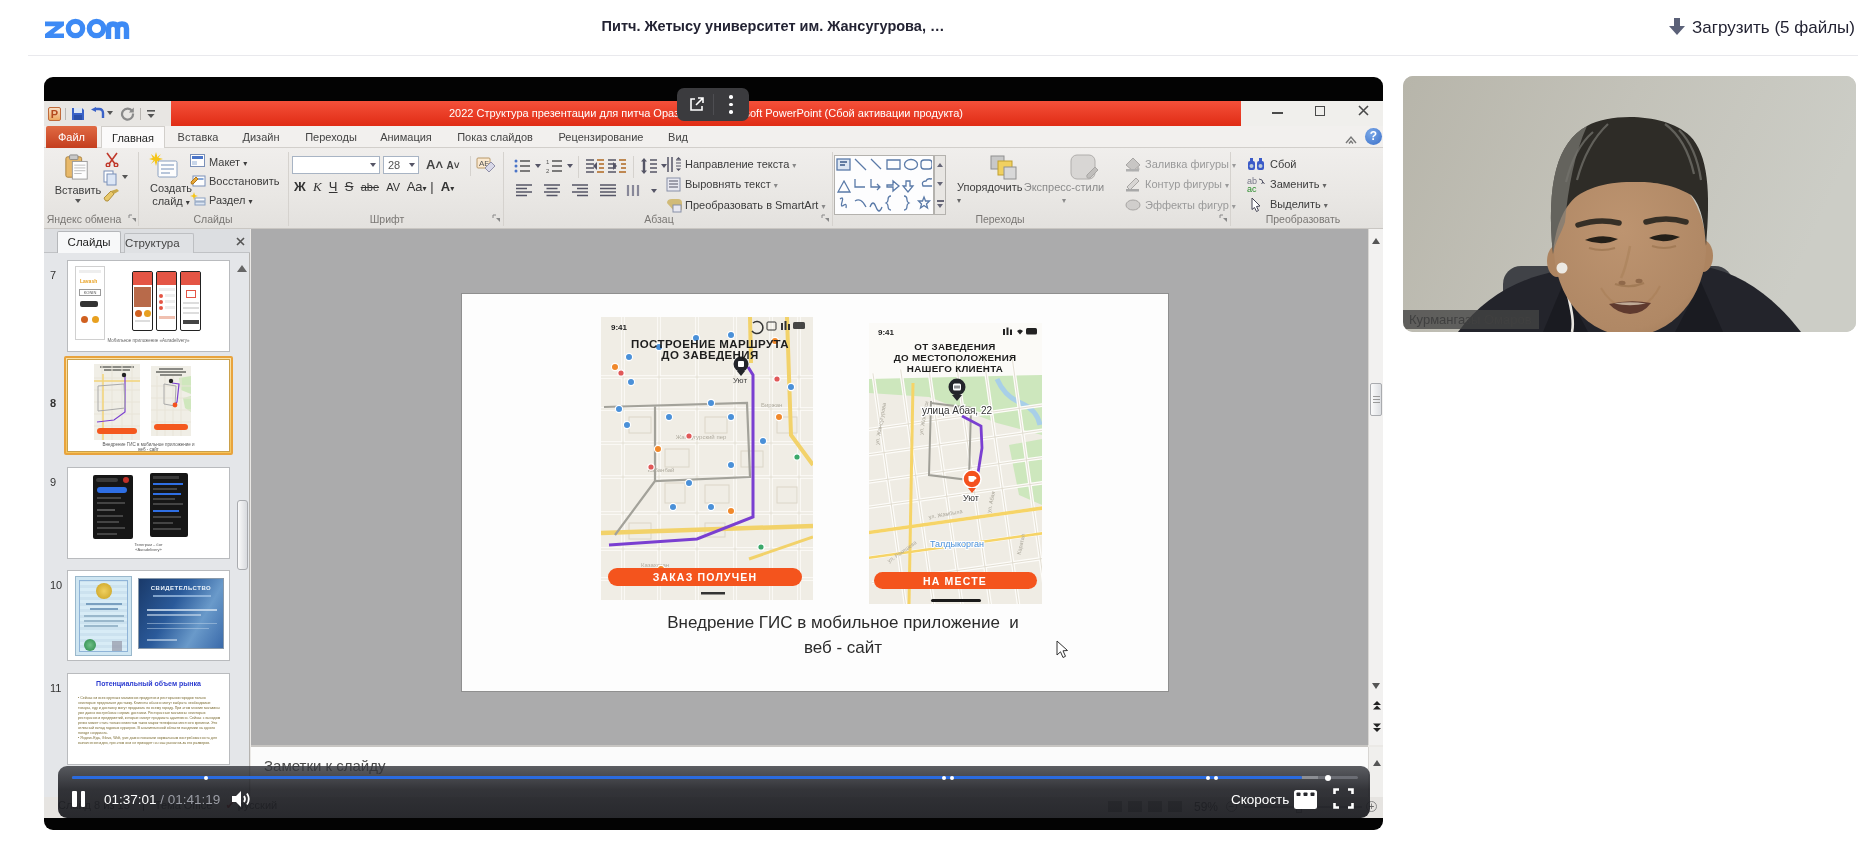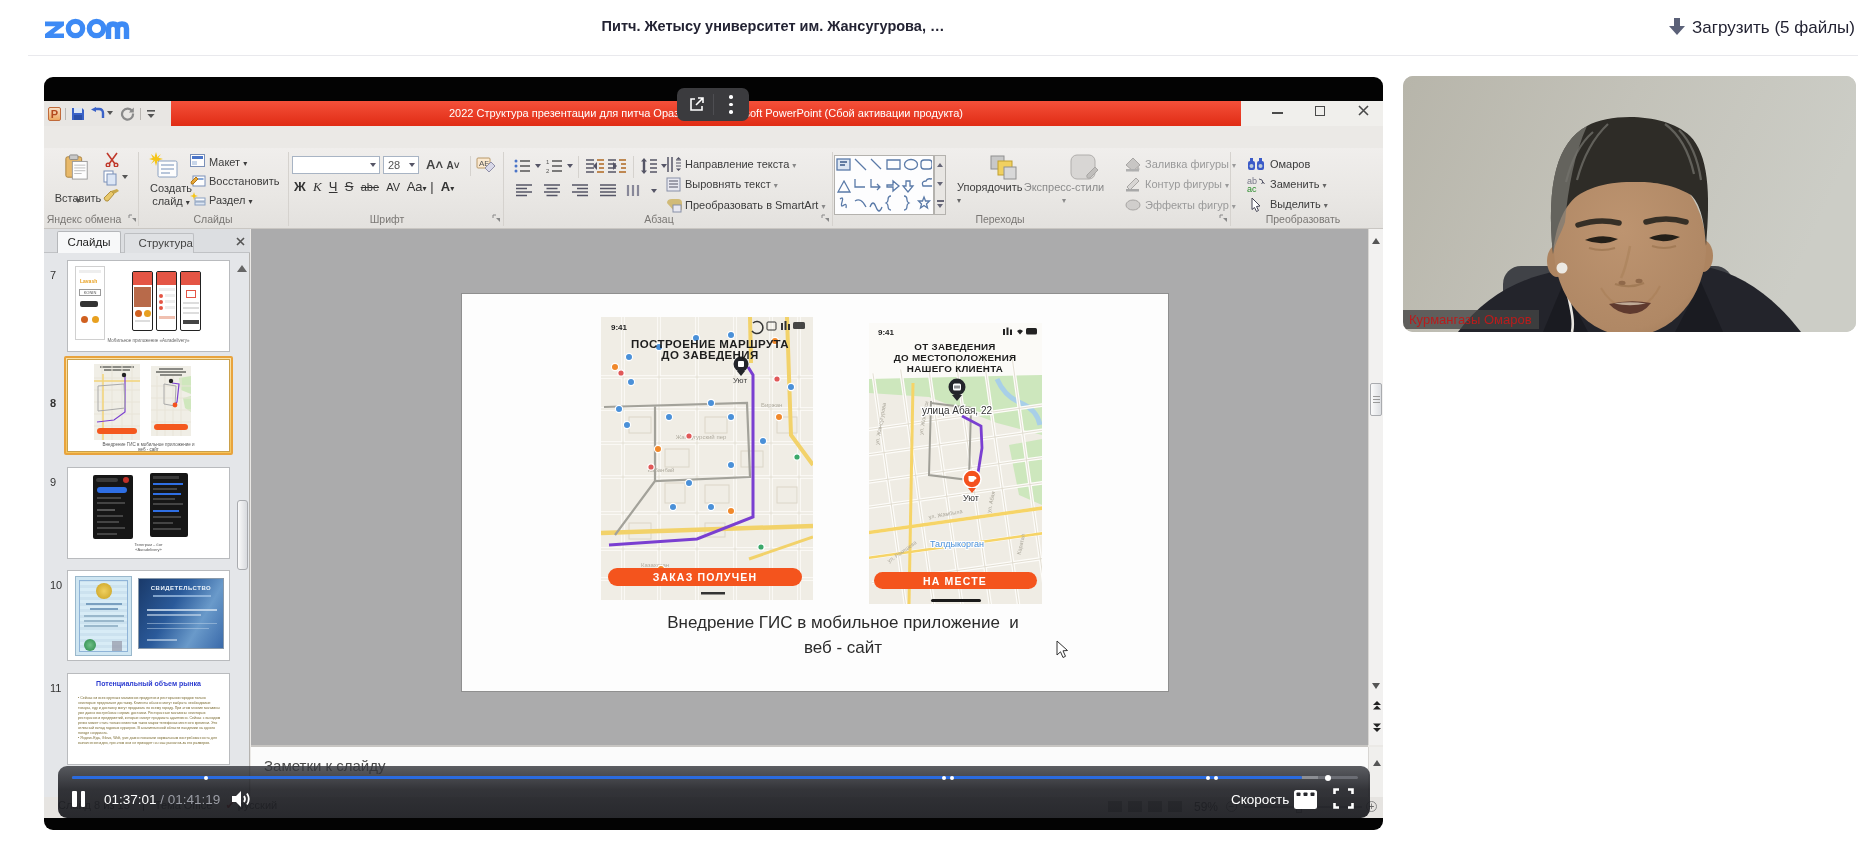--- a/index.html
+++ b/index.html
@@ -38,21 +38,21 @@
   #vscroll { position:absolute; left:1324px; top:128px; width:15px; height:516px; background:#f2f1f0; border-left:1px solid #d8d6d3; }
   
   #notes { position:absolute; left:207px; top:644px; width:1117px; height:52px; background:#fbfbfb; border-top:2px solid #c7c5c2; }
   #status { position:absolute; left:0; top:696px; width:1339px; height:21px; background:#e6e4e1; font-size:11px; color:#555; }
   
   #float { position:absolute; left:633px; top:11px; width:72px; height:33px; background:#3b3b3e; border-radius:7px; }
   
   #player { position:absolute; left:14px; top:689px; width:1312px; height:52px; background:linear-gradient(rgba(56,58,64,0.82),rgba(30,31,36,0.9) 45%,rgba(24,25,30,0.92)); border-radius:9px; }
   
   #cam { position:absolute; left:1375px; top:76px; width:453px; height:256px; border-radius:10px; overflow:hidden; background:#c2c2ba; }
-  #camname { position:absolute; left:0px; top:234px; height:19px; background:rgba(68,68,68,0.78); color:#b91c1c; font-size:13px; line-height:19px; padding:0 7px 0 6px; }
+  #camname { position:absolute; left:0px; top:234px; height:19px; background:rgba(68,68,68,0.78); color:#404040; font-size:13px; line-height:19px; padding:0 7px 0 6px; }
 </style>
 </head>
 <body>
 <div id="page">
 
   <div id="hdr">
     <svg class="abs" style="left:16px;top:16px" width="90" height="23" viewBox="0 0 90 23">
       <g fill="none" stroke="#3d8af5" stroke-width="5.2">
         <circle cx="31.5" cy="12.5" r="7.2"></circle>
         <circle cx="52.5" cy="12.5" r="7.2"></circle>
@@ -96,35 +96,50 @@
           </svg>
       </div>
       <div id="titlebar">2022 Структура презентации для питча Ораз...ой — Microsoft PowerPoint (Сбой активации продукта)</div>
       <div id="winctl">
         <div class="abs" style="left:31px;top:11px;width:11px;height:2px;background:#4a4a4a"></div>
         <div class="abs" style="left:74px;top:5px;width:10px;height:10px;border:1.5px solid #4a4a4a"></div>
         <svg class="abs" style="left:117px;top:4px" width="11" height="11" viewBox="0 0 11 11">
             <path stroke="#4a4a4a" stroke-width="1.6" d="M1,1 L10,10 M10,1 L1,10"></path>
           </svg>
       </div>
+      <div id="tabrow">
+        <div class="tab" style="left:2px;width:51px;background:linear-gradient(#e06a43,#c43e1f);color:#fff;border-radius:2px 2px 0 0">Файл</div>
+        <div class="tab" style="left:57px;width:64px;background:#fbfafa;border:1px solid #d2cfcb;border-bottom:none;color:#222">Главная</div>
+        <div class="tab" style="left:127px;width:54px">Вставка</div>
+        <div class="tab" style="left:191px;width:52px">Дизайн</div>
+        <div class="tab" style="left:256px;width:62px">Переходы</div>
+        <div class="tab" style="left:331px;width:62px">Анимация</div>
+        <div class="tab" style="left:406px;width:90px">Показ слайдов</div>
+        <div class="tab" style="left:508px;width:98px">Рецензирование</div>
+        <div class="tab" style="left:618px;width:32px">Вид</div>
+        <svg class="abs" style="left:1301px;top:9px" width="12" height="9" viewBox="0 0 12 9">
+            <path fill="none" stroke="#777" stroke-width="1.4" d="M1,8 L6,2 L11,8 M4,8.5 L6,6 L8,8.5"></path>
+          </svg>
+        <div class="abs" style="left:1321px;top:2px;width:17px;height:17px;border-radius:50%;background:radial-gradient(circle at 35% 30%,#7aa8e8,#3a6fc8);color:#fff;font-size:12px;font-weight:bold;text-align:center;line-height:17px">?</div>
+      </div>
       <div id="ribbon">
 
         <div class="gsep" style="left:94px"></div>
           <div class="gsep" style="left:244px"></div>
           <div class="gsep" style="left:459px"></div>
           <div class="gsep" style="left:788px"></div>
           <div class="gsep" style="left:1186px"></div>
 
         <svg class="abs" style="left:20px;top:6px" width="26" height="26" viewBox="0 0 28 28">
             <rect x="2" y="3" width="17" height="22" rx="2" fill="#e8b96a" stroke="#a8803c"></rect>
             <rect x="6" y="1" width="9" height="5" rx="1" fill="#c8c8c8" stroke="#888"></rect>
             <rect x="9" y="8" width="16" height="19" fill="#fdfdfd" stroke="#999"></rect>
             <path stroke="#bbb" d="M11,12 h12 M11,15 h12 M11,18 h12 M11,21 h8"></path>
           </svg>
-        <div class="rtxt" style="left:4px;top:44px;width:60px;text-align:center">Вставить</div>
+        <div class="rtxt" style="left:4px;top:36px;width:60px;text-align:center">Вставить</div>
         <div class="abs" style="left:31px;top:51px;width:0;height:0;border:3px solid transparent;border-top:4px solid #555"></div>
         <svg class="abs" style="left:60px;top:4px" width="16" height="15" viewBox="0 0 16 15">
             <path fill="none" stroke="#c0392b" stroke-width="1.6" d="M3,1 L11,12 M13,1 L5,12"></path>
             <circle cx="4" cy="13" r="1.8" fill="none" stroke="#c0392b" stroke-width="1.4"></circle>
             <circle cx="12" cy="13" r="1.8" fill="none" stroke="#c0392b" stroke-width="1.4"></circle>
           </svg>
         <svg class="abs" style="left:59px;top:22px" width="15" height="16" viewBox="0 0 15 16">
             <rect x="1" y="1" width="9" height="11" fill="#fff" stroke="#7a90b8"></rect>
             <rect x="4" y="4" width="9" height="11" fill="#dce6f5" stroke="#7a90b8"></rect>
           </svg>
@@ -328,37 +343,37 @@
         <svg class="abs" style="left:1203px;top:9px" width="18" height="15" viewBox="0 0 18 15">
             <g fill="#3a5ac8">
               <rect x="1" y="4" width="7" height="9" rx="2"></rect>
               <rect x="10" y="4" width="7" height="9" rx="2"></rect>
               <rect x="3" y="1" width="3" height="5"></rect>
               <rect x="12" y="1" width="3" height="5"></rect>
             </g>
             <circle cx="4.5" cy="9" r="2" fill="#bcd"></circle>
             <circle cx="13.5" cy="9" r="2" fill="#bcd"></circle>
           </svg>
-        <div class="rtxt" style="left:1226px;top:10px">Омаров</div>
+        <div class="rtxt" style="left:1226px;top:10px">Сбой</div>
         <svg class="abs" style="left:1203px;top:28px" width="19" height="17" viewBox="0 0 19 17">
             <text x="0" y="8" font-size="9" fill="#778">ab</text>
             <text x="0" y="16" font-size="9" fill="#2a8a2a">ac</text>
             <path fill="none" stroke="#556" d="M14,3 q4,0 4,4 m0,-1 l-1.5,2 m1.5,-2 l1.5,2" transform="translate(-2,0)"></path>
           </svg>
         <div class="rtxt" style="left:1226px;top:30px">Заменить <span style="font-size:8px;color:#666">▾</span></div>
         <svg class="abs" style="left:1205px;top:49px" width="14" height="15" viewBox="0 0 14 15">
             <path fill="#fff" stroke="#445" d="M3,1 L11,9 L7.5,9.5 L9.5,13.5 L7.5,14.5 L5.5,10.5 L3,12.5 z"></path>
           </svg>
         <div class="rtxt" style="left:1226px;top:50px">Выделить <span style="font-size:8px;color:#666">▾</span></div>
         <div class="grplabel" style="left:1204px;width:110px">Преобразовать</div>
       </div>
       <div id="lpane">
         <div id="ltabs">
           <div class="abs" style="left:13px;top:2px;width:64px;height:22px;background:#f7f8f9;border:1px solid #b5b7ba;border-bottom:none;border-radius:2px 2px 0 0;font-size:11.5px;color:#222;text-align:center;line-height:21px">Слайды</div>
-          <div class="abs" style="left:80px;top:4px;width:70px;height:20px;background:#dfe1e4;border:1px solid #bdbfc2;border-bottom:none;border-radius:2px 2px 0 0;font-size:11.5px;color:#444;text-align:right;line-height:19px">Структура</div>
+          <div class="abs" style="left:80px;top:4px;width:70px;height:20px;background:#dfe1e4;border:1px solid #bdbfc2;border-bottom:none;border-radius:2px 2px 0 0;font-size:11.5px;color:#444;text-align:left;line-height:19px">Структура</div>
           <svg class="abs" style="left:192px;top:8px" width="9" height="9" viewBox="0 0 9 9">
               <path stroke="#555" stroke-width="1.6" d="M1,1 L8,8 M8,1 L1,8"></path>
             </svg>
         </div>
 
         <div class="abs" style="left:193px;top:31px;width:0;height:0;border:5px solid transparent;border-bottom:7px solid #666"></div>
 
         <div class="abs" style="left:193px;top:271px;width:11px;height:70px;background:linear-gradient(90deg,#fafafa,#d8dade);border:1px solid #a9abaf;border-radius:3px"></div>
 
         <div class="tnum" style="top:40px">7</div>

